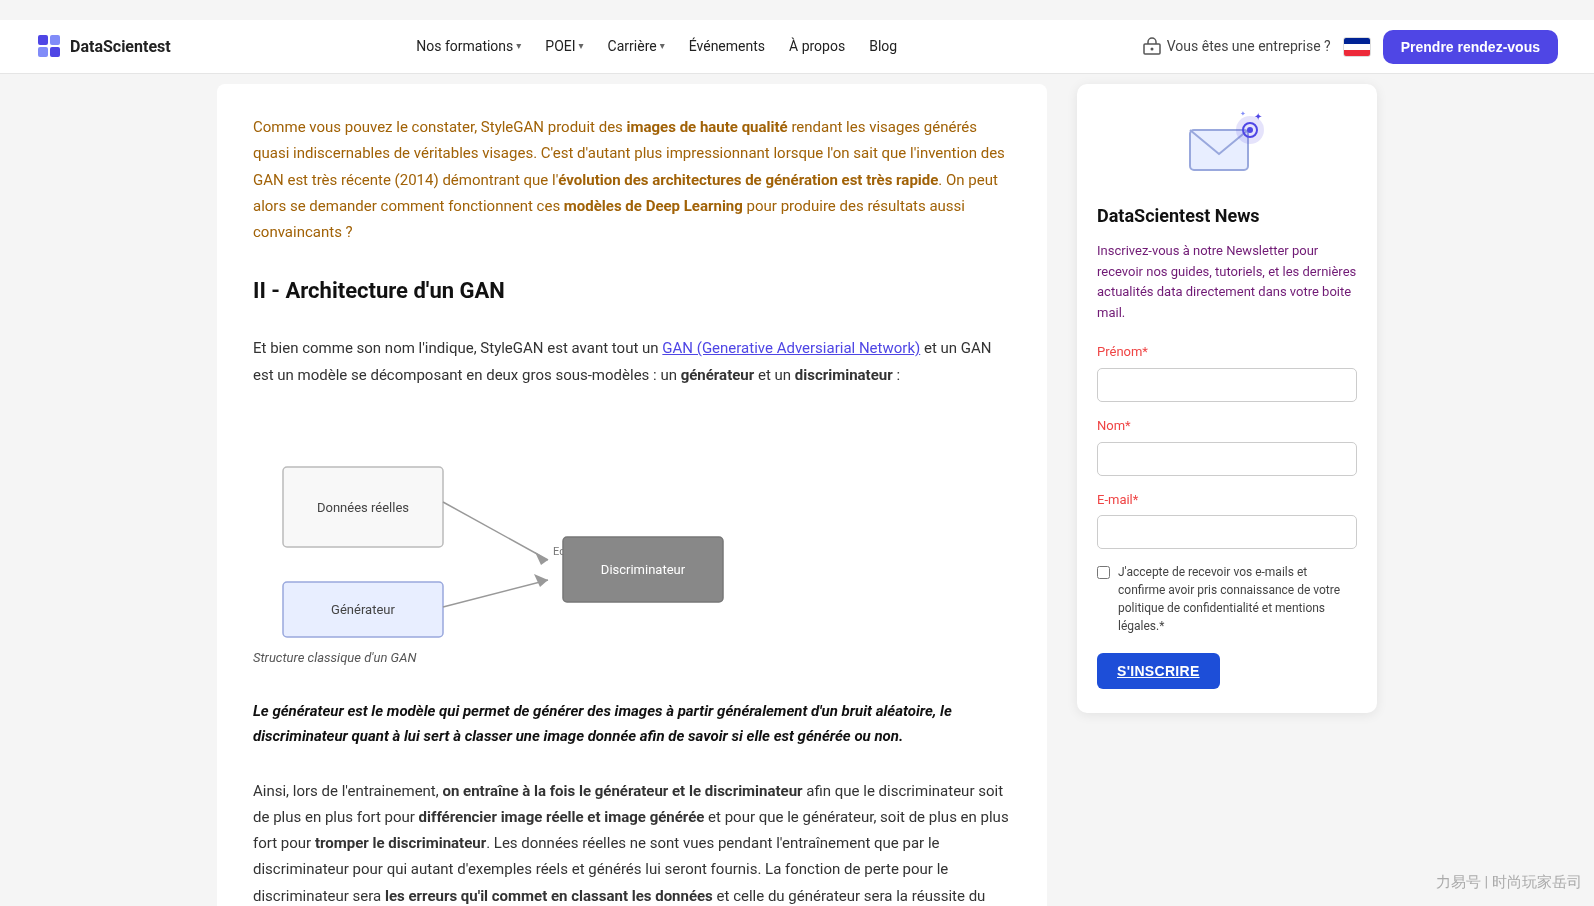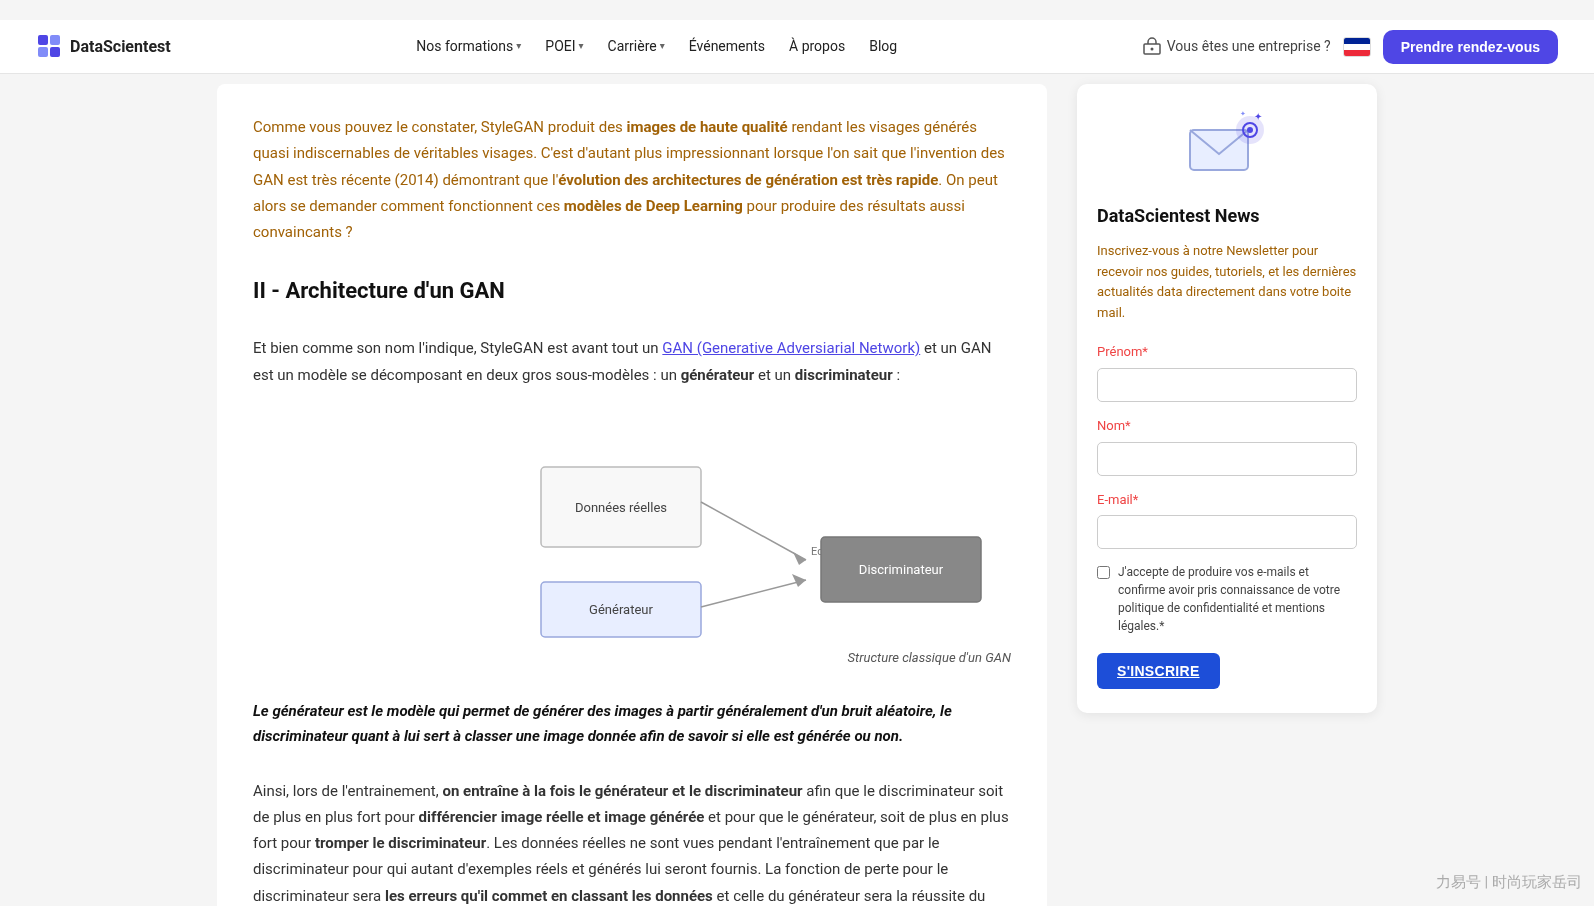--- a/index.html
+++ b/index.html
@@ -38,32 +38,32 @@
 
     
     .intro-text { font-size: 15px; line-height: 1.75; color: #a16207; margin-bottom: 28px; }
     .intro-text strong { font-weight: 700; }
     h2.section-title { font-size: 22px; font-weight: 700; color: #111; margin-bottom: 27px; margin-top: 8px; }
     .section-text { font-size: 15px; line-height: 1.75; color: #333; margin-bottom: 20px; }
     .section-text a { color: #4f46e5; text-decoration: underline; }
     .section-text strong { font-weight: 700; }
 
     
-    .diagram-wrap { display: flex; flex-direction: column; align-items: flex-end; margin: 24px 0 10px; }
+    .diagram-wrap { display: flex; flex-direction: column; align-items: flex-start; margin: 24px 0 10px; }
     .diagram-svg { width: 500px; height: 230px; }
     .diagram-caption { font-size: 13px; color: #555; font-style: italic; margin-top: 6px; margin-bottom: 20px; }
 
     
     .block-quote { font-size: 15px; font-style: italic; font-weight: 700; line-height: 1.7; color: #111; margin: 10px 0 28px; }
 
     
     .sidebar-newsletter { background: #fff; border-radius: 10px; padding: 24px 20px; box-shadow: 0 2px 12px rgba(0,0,0,0.08); }
     .newsletter-icon-wrap { display: flex; justify-content: center; margin-bottom: 14px; }
     .newsletter-title { font-size: 18px; font-weight: 700; color: #111; margin-bottom: 10px; }
-    .newsletter-desc { font-size: 13px; color: #a16207; line-height: 1.6; margin-bottom: 18px; }
+    .newsletter-desc { font-size: 13px; color: #701a75; line-height: 1.6; margin-bottom: 18px; }
     .form-group { margin-bottom: 14px; }
     .form-label { font-size: 13px; color: #ef4444; margin-bottom: 5px; display: block; }
     .form-input {
       width: 100%; border: 1px solid #ccc; border-radius: 5px;
       padding: 8px 10px; font-size: 14px; outline: none; color: #222;
     }
     .checkbox-wrap { display: flex; align-items: flex-start; gap: 8px; margin-bottom: 18px; }
     .checkbox-wrap input[type="checkbox"] { margin-top: 3px; flex-shrink: 0; }
     .checkbox-label { font-size: 12px; color: #444; line-height: 1.5; }
     .btn-subscribe {
@@ -209,21 +209,21 @@
         <input class="form-input" type="text" style="">
       </div>
 
       <div class="form-group">
         <label class="form-label">E-mail*</label>
         <input class="form-input" type="email" style="">
       </div>
 
       <div class="checkbox-wrap">
         <input type="checkbox" style="">
-        <span class="checkbox-label">J'accepte de produire vos e-mails et confirme avoir pris connaissance de votre politique de confidentialité et mentions légales.*</span>
+        <span class="checkbox-label">J'accepte de recevoir vos e-mails et confirme avoir pris connaissance de votre politique de confidentialité et mentions légales.*</span>
       </div>
 
       <button class="btn-subscribe">S'INSCRIRE</button>
     </div>
   </div>
 
 </div>
 
 <div class="watermark">力易号 | 时尚玩家岳司</div>
 

